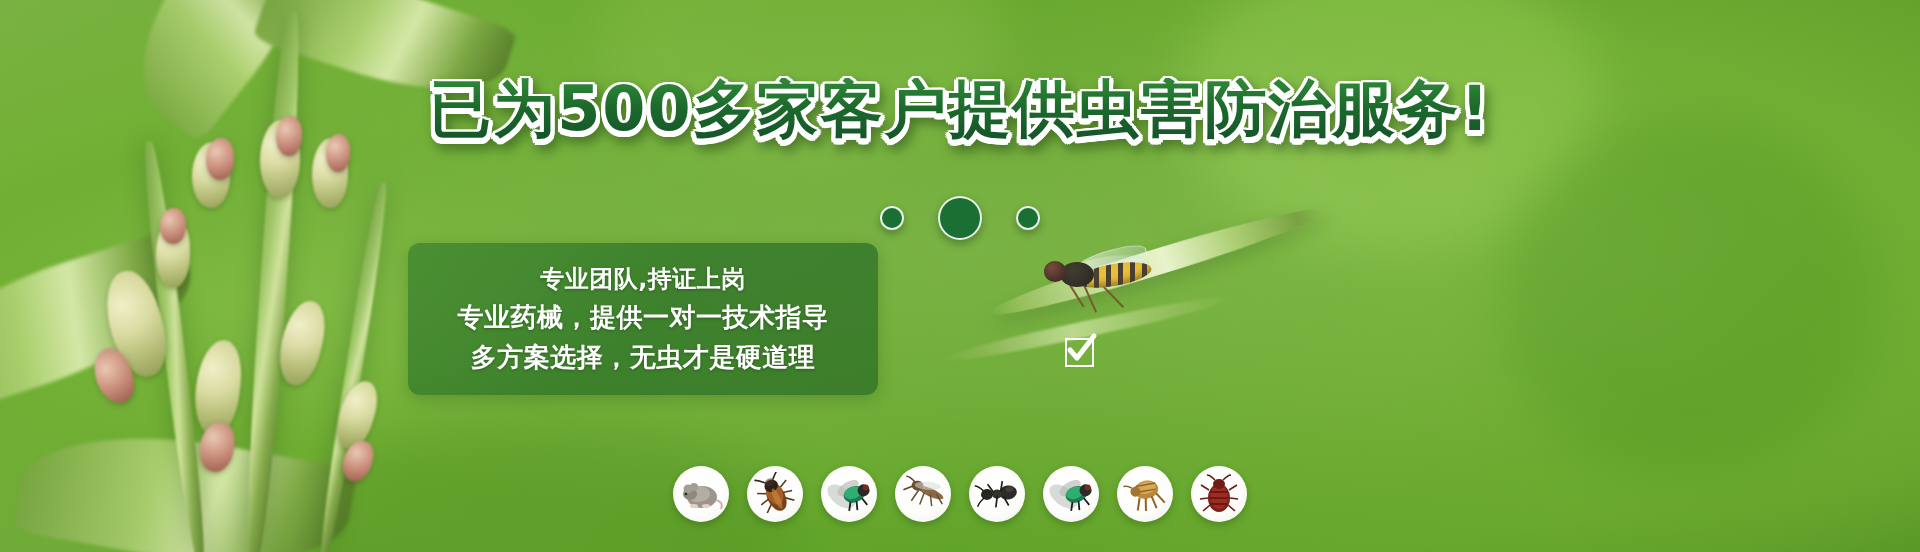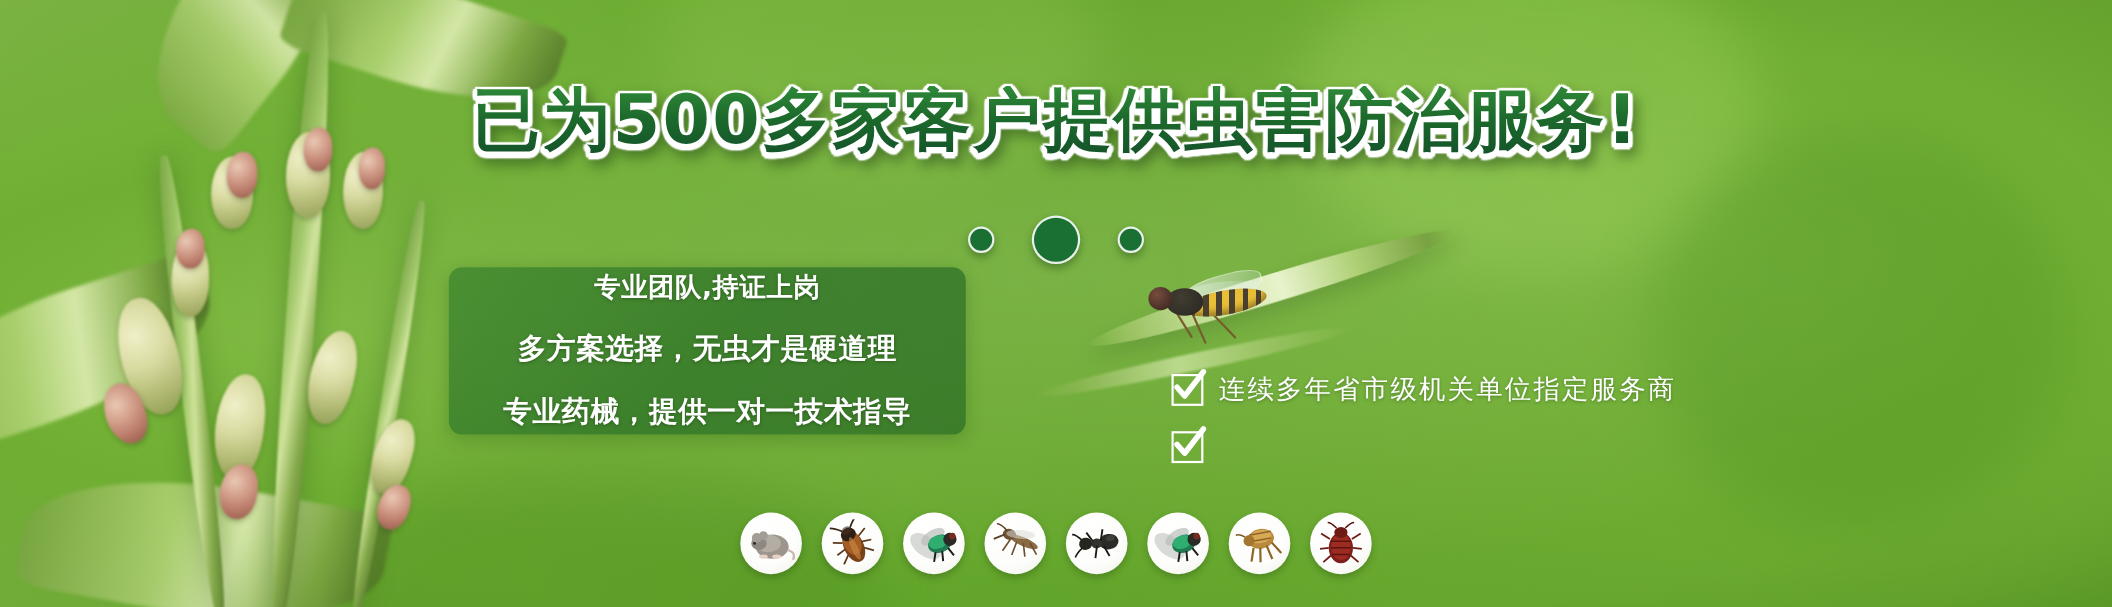--- a/index.html
+++ b/index.html
@@ -177,21 +177,21 @@
     position: absolute;
     left: 408px; top: 243px;
     width: 470px; height: 152px;
     border-radius: 12px;
     background: linear-gradient(135deg, rgba(46,120,42,.62) 0%, rgba(40,110,38,.72) 50%, rgba(34,100,34,.66) 100%);
     box-shadow: 0 4px 16px rgba(20,50,10,.22);
     display: flex;
     flex-direction: column;
     justify-content: center;
     align-items: center;
-    gap: 27px;
+    gap: 9px;
     padding: 6px 0;
     box-sizing: border-box;
   }
   .slogan-line {
     color: #ffffff;
     font-weight: 700;
     font-size: 25px;
     line-height: 1.18;
     letter-spacing: .5px;
     white-space: nowrap;
@@ -309,33 +309,25 @@
   <div class="headline">已为500多家客户提供虫害防治服务!</div>
 
   <div class="dots">
     <span class="dot small"></span>
     <span class="dot big"></span>
     <span class="dot small"></span>
   </div>
 
   <div class="slogan-panel">
     <div class="slogan-line l1">专业团队,持证上岗</div>
+    <div class="slogan-line l3">专业药械，提供一对一技术指导</div>
     <div class="slogan-line l2">多方案选择，无虫才是硬道理</div>
-    <div class="slogan-line l3">专业药械，提供一对一技术指导</div>
   </div>
 
   <div class="features">
-    <div class="feature-row">
-      <span class="check-box">
-        <svg width="34" height="34" viewBox="0 0 34 34" aria-hidden="true">
-          <path d="M6 18 L13 26 L30 4" fill="none" stroke="#ffffff" stroke-width="5" stroke-linecap="round" stroke-linejoin="round"></path>
-        </svg>
-      </span>
-      <span class="feature-text">连续多年省市级机关单位指定服务商</span>
-    </div>
     <div class="feature-row">
       <span class="check-box">
         <svg width="34" height="34" viewBox="0 0 34 34" aria-hidden="true">
           <path d="M6 18 L13 26 L30 4" fill="none" stroke="#ffffff" stroke-width="5" stroke-linecap="round" stroke-linejoin="round"></path>
         </svg>
       </span>
     </div>
   </div>
 
   <div class="pests">

